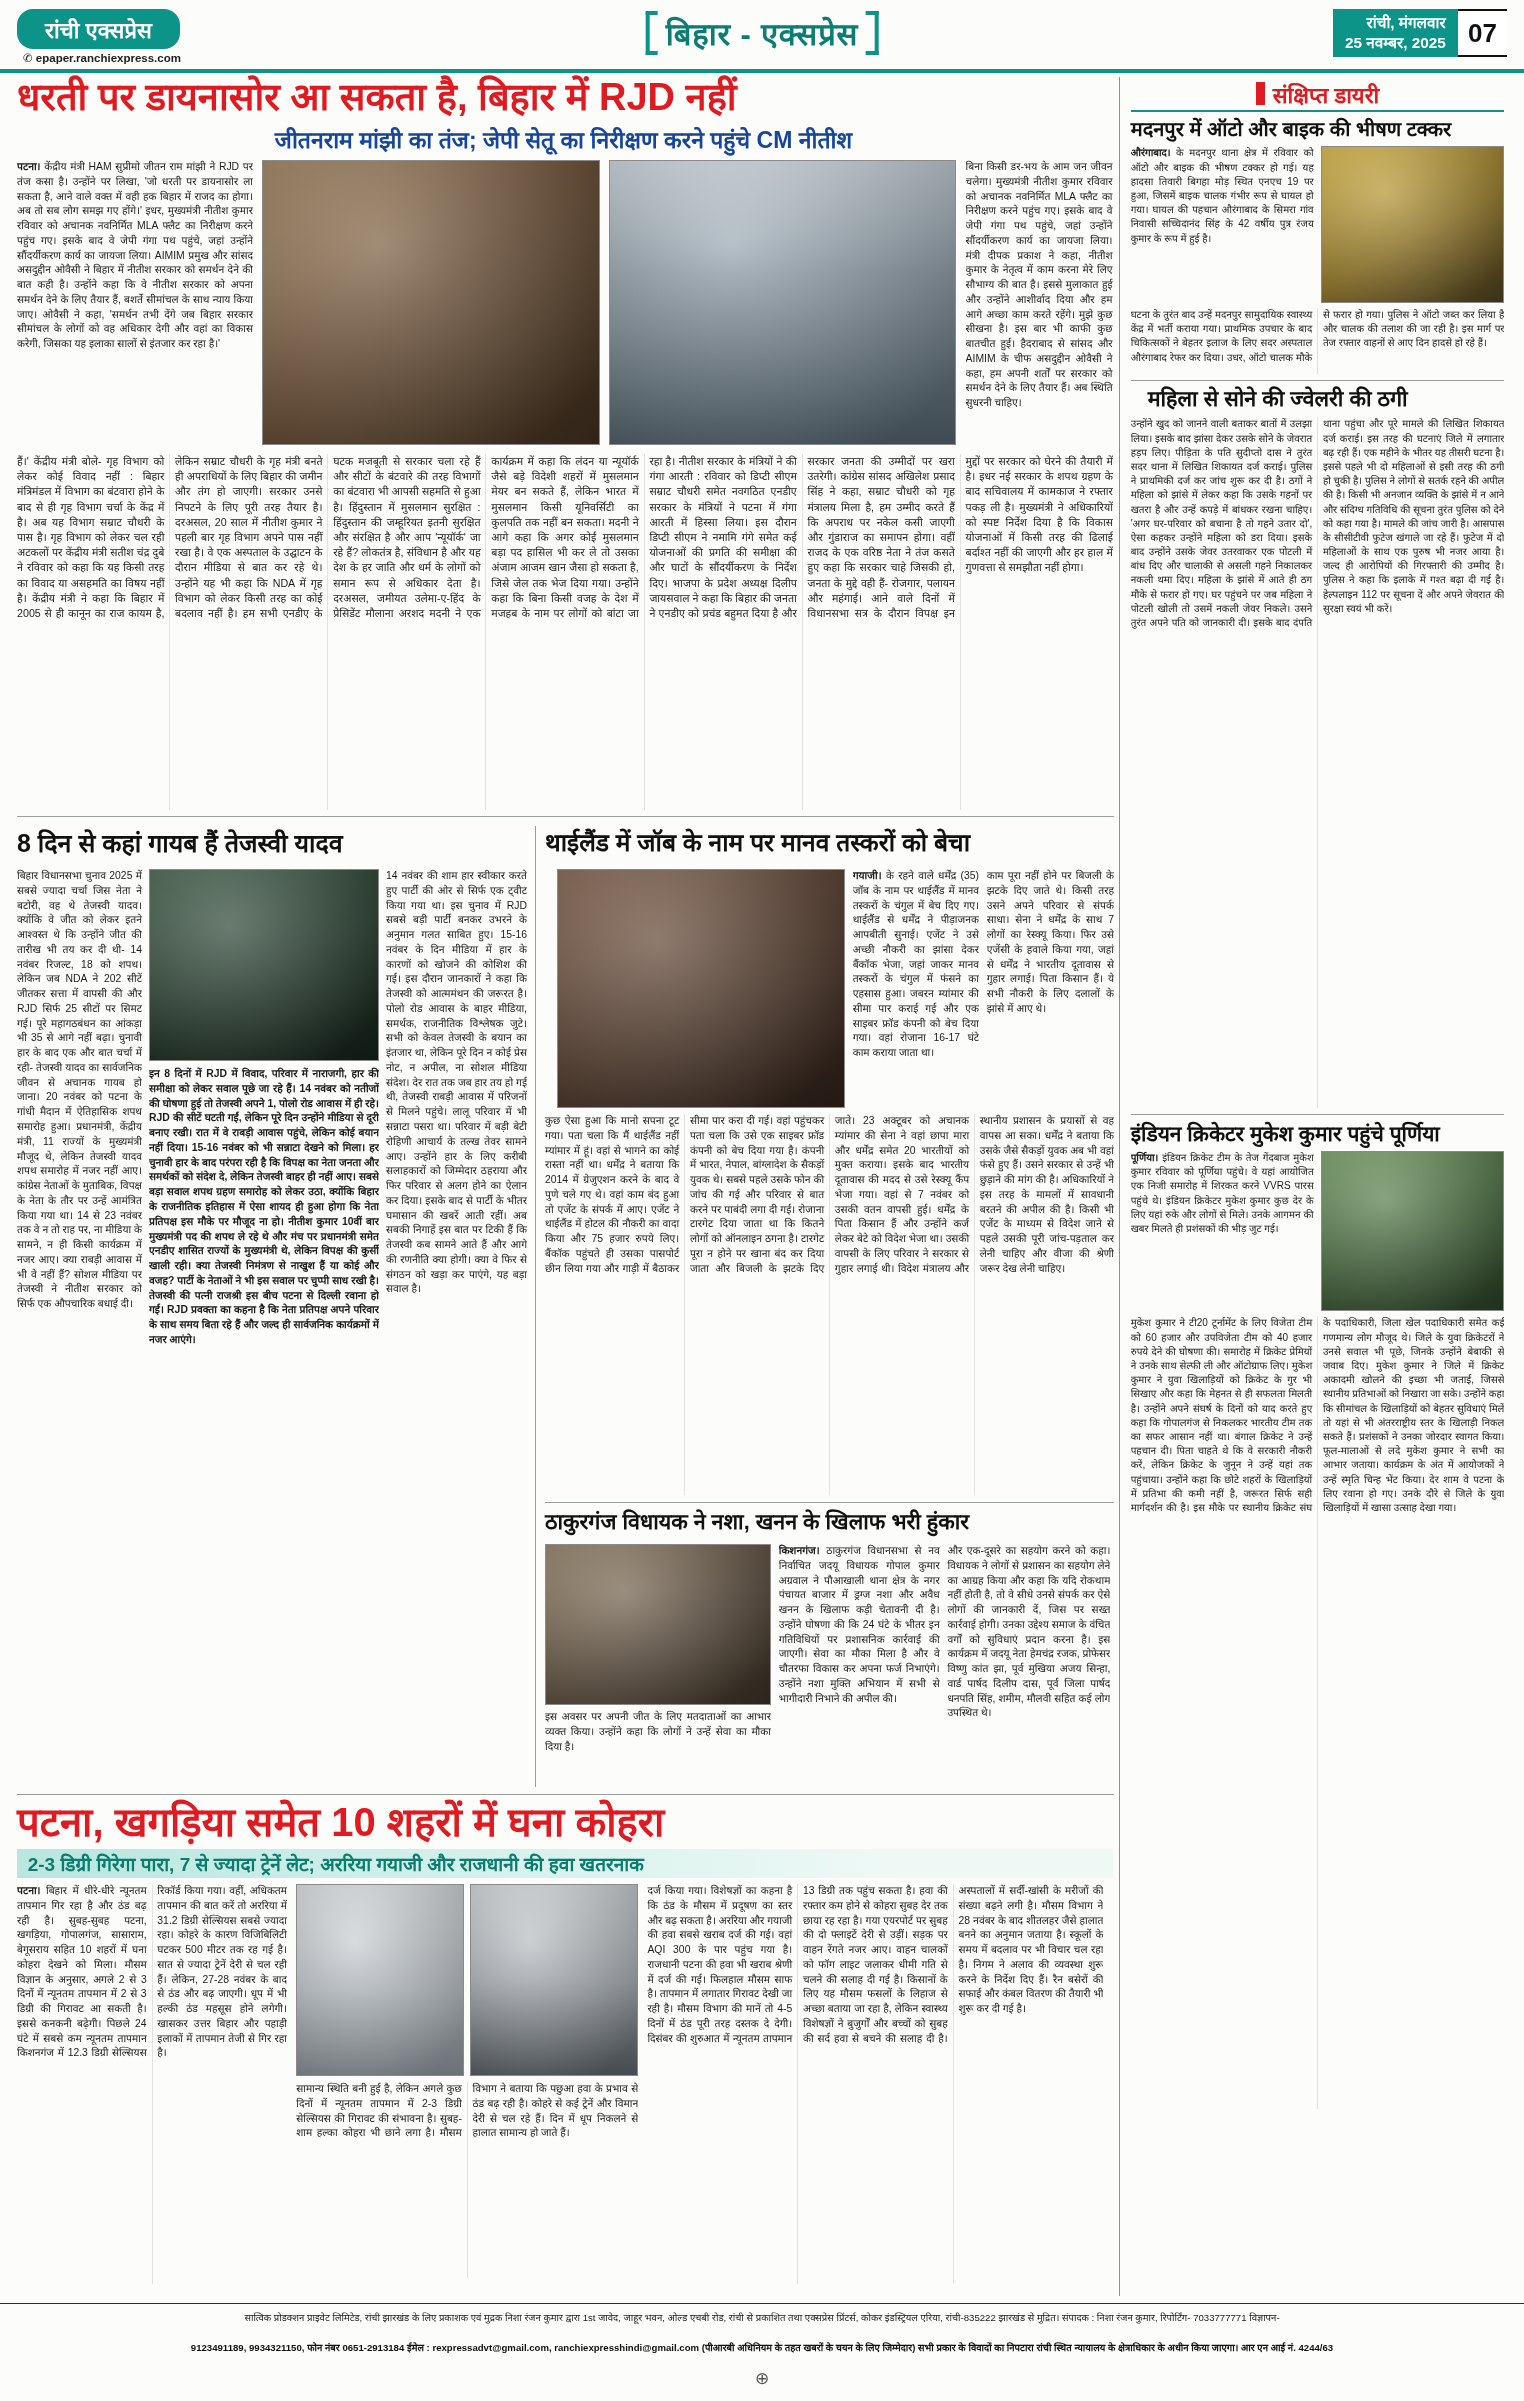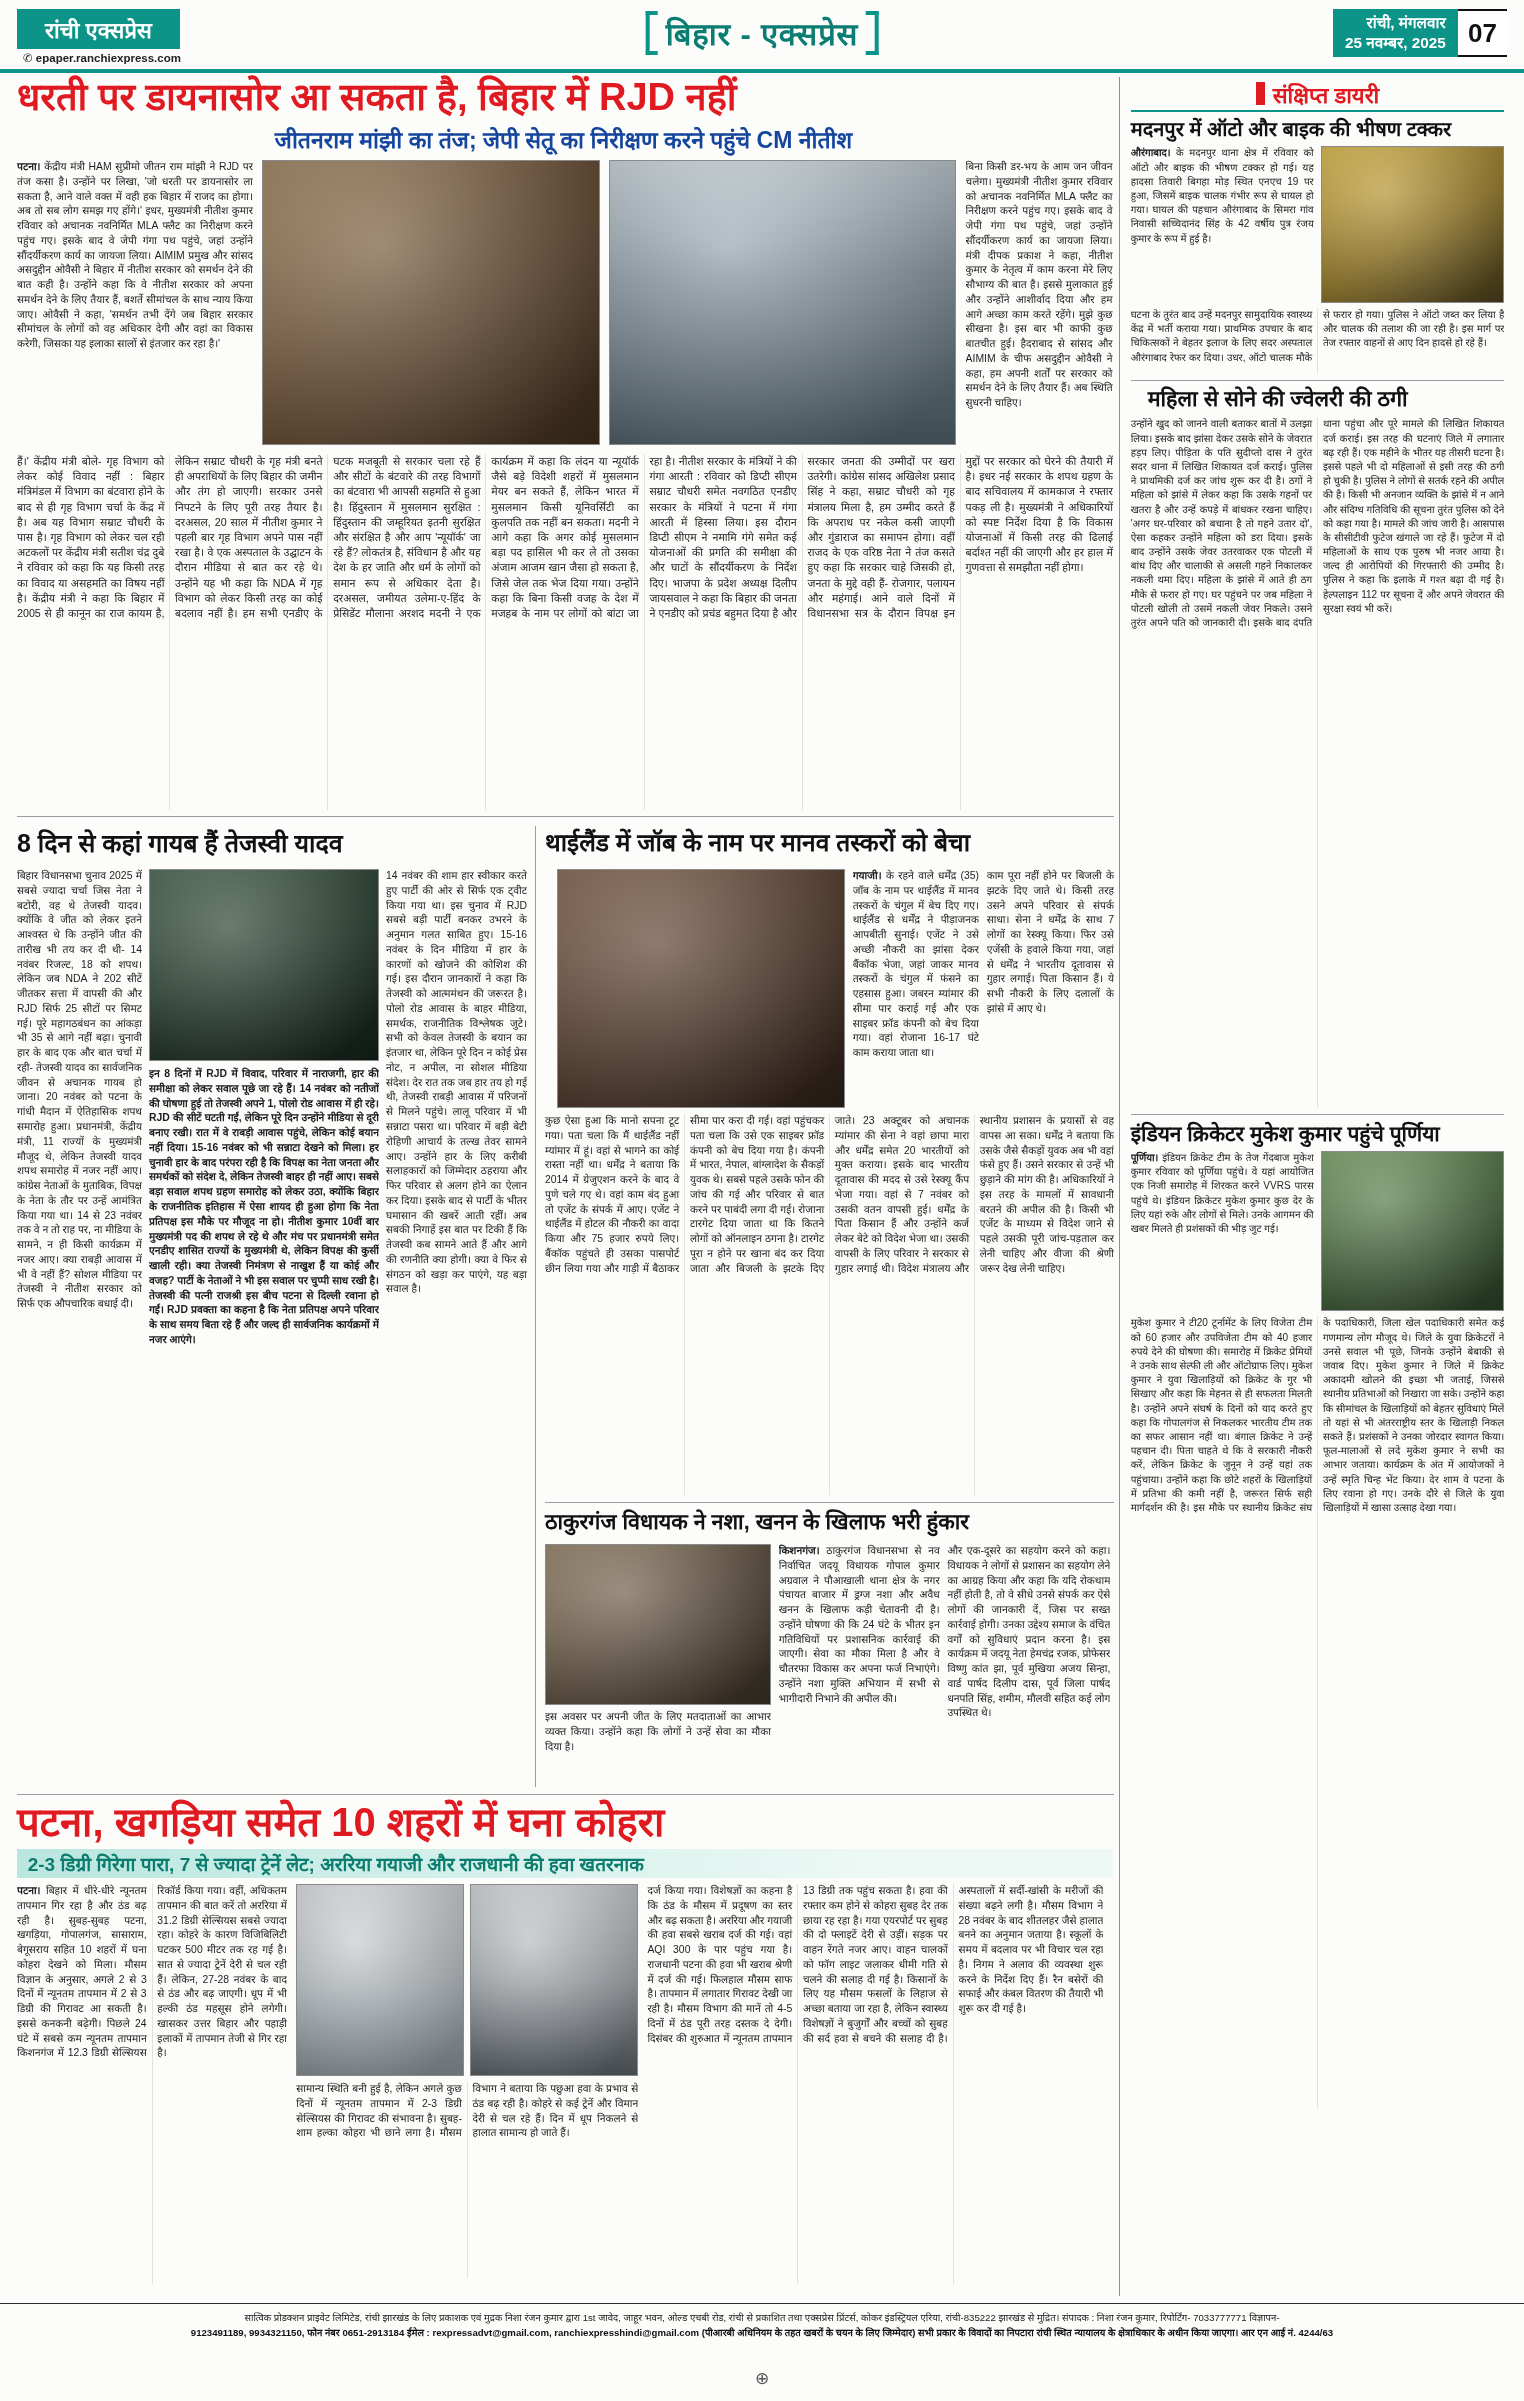--- a/index.html
+++ b/index.html
@@ -11,21 +11,21 @@
   .txt b{font-weight:bold;}
   .cols{column-gap:10.7px;column-rule:0.8px solid #e2e2de;}
   .photo{position:relative;border:0.8px solid #8a8a8a;overflow:hidden;flex:none;}
   .photo::after{content:"";position:absolute;inset:0;
      background:radial-gradient(ellipse at 35% 30%, rgba(255,255,255,.28), rgba(0,0,0,.25) 85%);}
   .hline{position:absolute;border-top:1.2px solid #9a9e9c;}
   .vline{position:absolute;border-left:1.2px solid #9a9e9c;}
 
   
   .logo-box{position:absolute;left:17px;top:9.2px;width:163px;height:40px;background:#0d9488;
-     border-radius:0;color:#fff;font-weight:bold;font-size:22px;display:flex;align-items:center;justify-content:center;}
+     border-radius:16px;color:#fff;font-weight:bold;font-size:22px;display:flex;align-items:center;justify-content:center;}
   .logo-url{position:absolute;left:23px;top:51px;font-size:11.5px;font-weight:bold;color:#222;}
   .edition{position:absolute;left:50%;top:10.7px;transform:translateX(-50%);display:flex;align-items:center;gap:7.7px;}
   .brk{width:12.3px;height:44px;flex:none;}
   .brk.l{border:4.6px solid #0d9488;border-right:none;}
   .brk.r{border:4.6px solid #0d9488;border-left:none;}
   .edition-text{font-size:31px;font-weight:bold;color:#0b7d72;letter-spacing:0.8px;}
   .datebox{position:absolute;right:17px;top:9.2px;display:flex;align-items:stretch;height:48px;}
   .dateline{background:#0d9488;color:#fff;font-weight:bold;font-size:15.3px;display:flex;flex-direction:column;
      justify-content:center;align-items:flex-end;padding:0 12.3px;line-height:1.35;}
   .pageno{width:49px;background:#fff;border-top:2.3px solid #111;border-bottom:2.3px solid #111;
@@ -44,21 +44,21 @@
   .sidebar{position:absolute;left:1119px;top:77px;width:390px;height:2219px;border-left:1.2px solid #8c918f;
      padding:0 4.6px 0 10.7px;display:flex;flex-direction:column;}
   .diary-hd{height:35px;border-bottom:2.3px solid #0d9488;display:flex;align-items:center;justify-content:center;gap:7.7px;flex:none;}
   .diary-flag{width:9.2px;height:23px;background:#df1a20;flex:none;}
   .diary-title{color:#df1a20;font-size:22px;font-weight:bold;}
   .brief-hd{font-weight:bold;color:#111;line-height:1.15;}
   .sb-div{border-top:1.2px solid #9a9e9c;margin:6.1px 0;flex:none;}
 
   .footer{position:absolute;left:0;top:2303px;width:100%;border-top:1.5px solid #2b2b2b;padding-top:7px;text-align:center;}
   .footer .f1{font-size:9.6px;color:#222;}
-  .footer .f2{font-size:9.6px;font-weight:bold;color:#111;margin-top:2px;}
+  .footer .f2{font-size:9.6px;font-weight:bold;color:#111;margin-top:17px;}
   .fold-mark{position:absolute;left:50%;top:2368px;transform:translateX(-50%);font-size:17px;color:#555;}
 </style>
 </head>
 <body>
 
 <div>
   <div class="logo-box">
     <span>रांची एक्सप्रेस</span>
   </div>
   <div class="logo-url">

